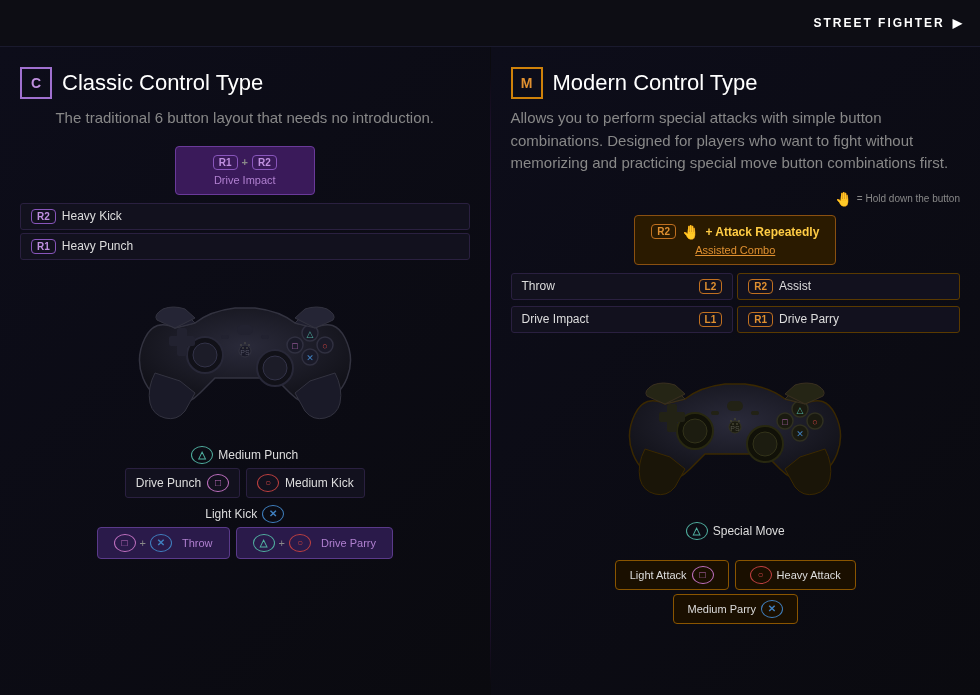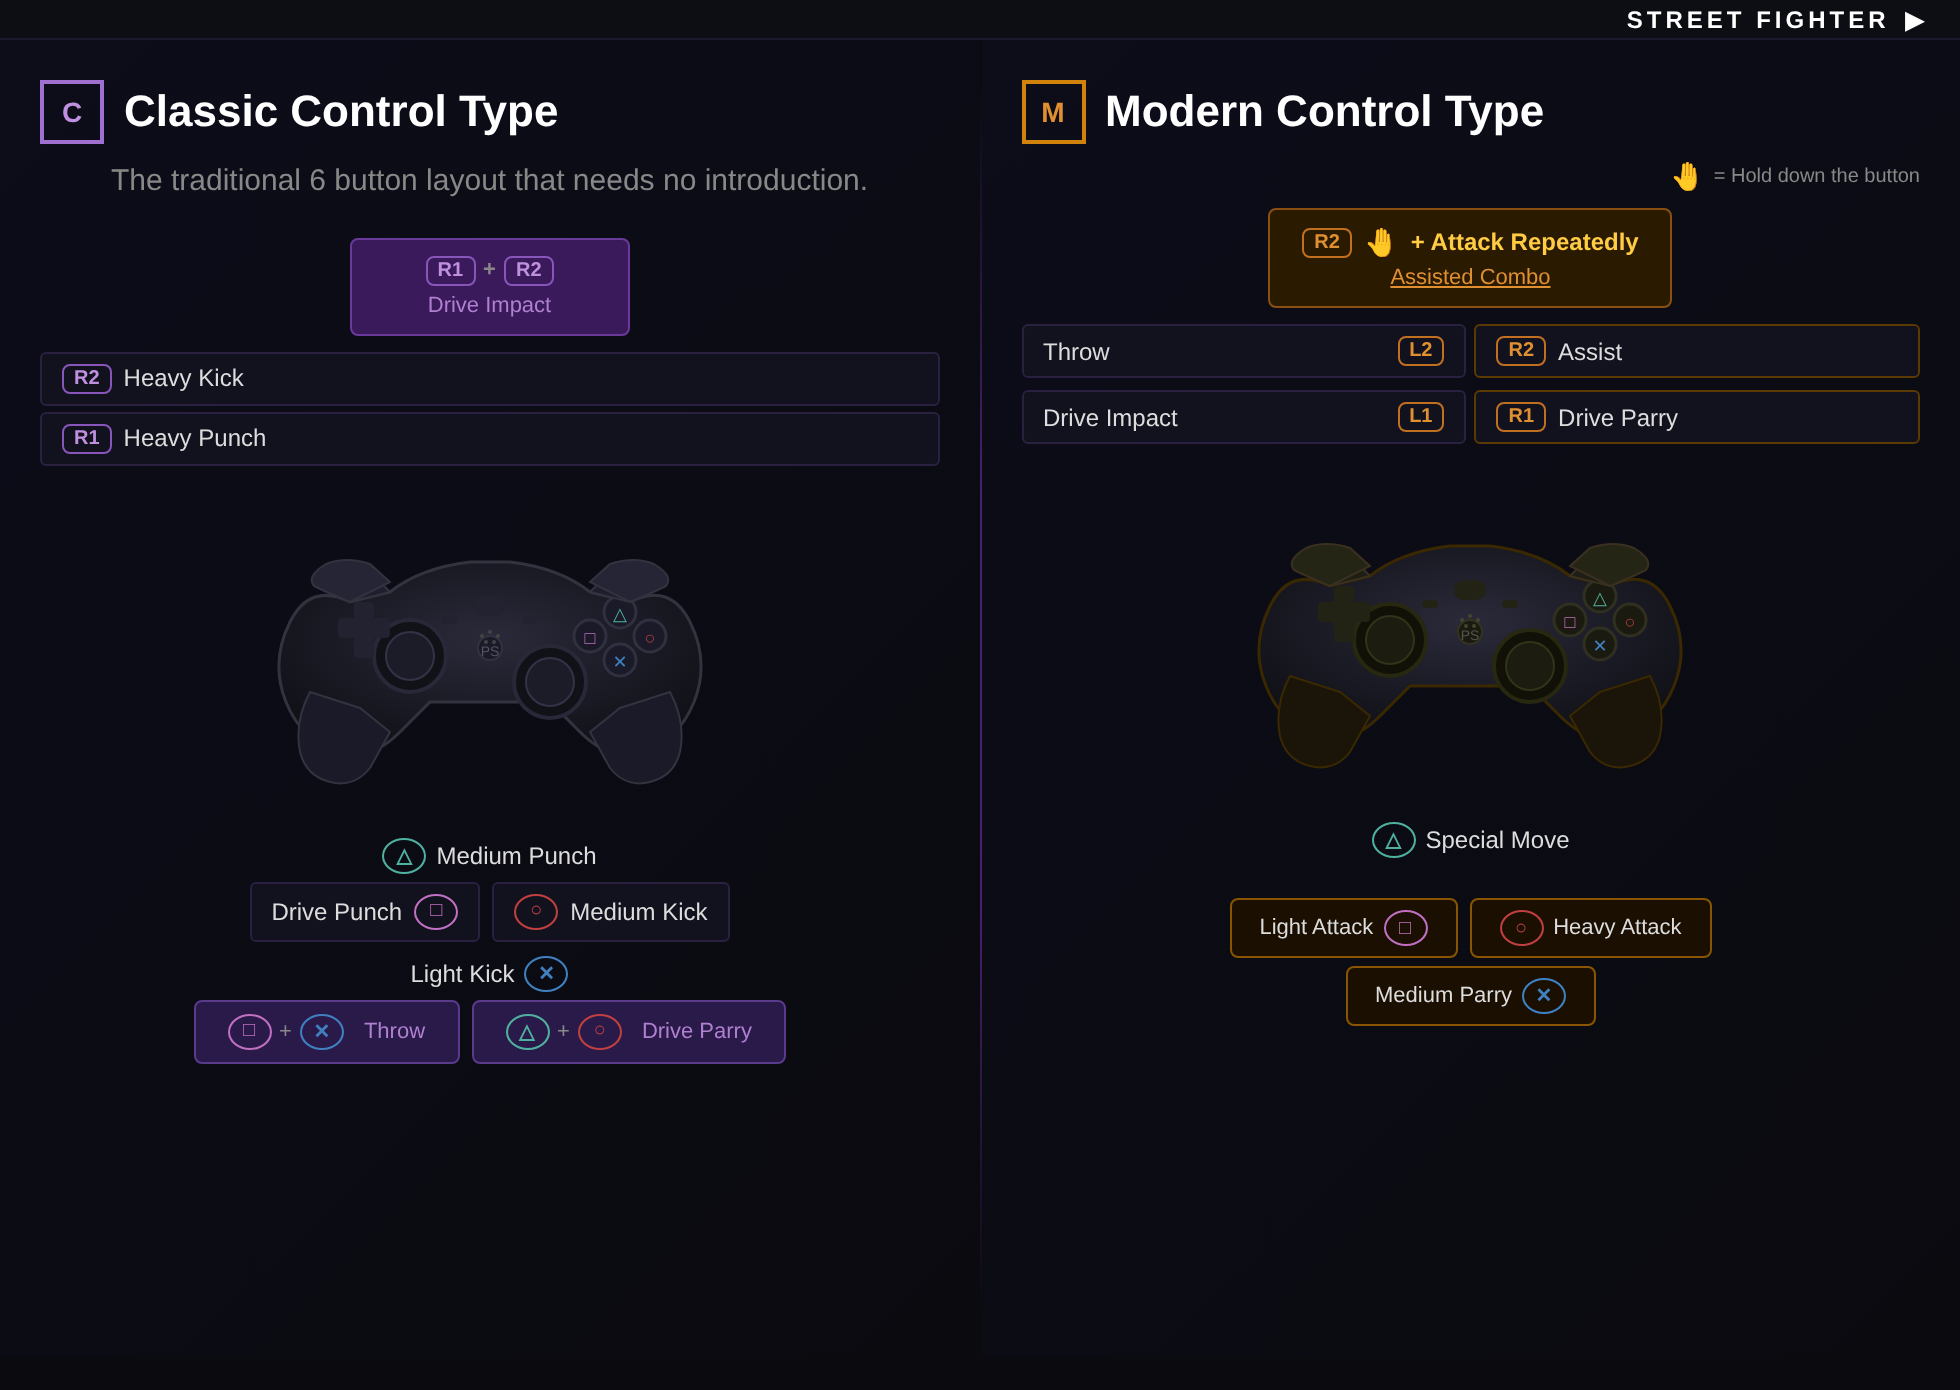--- a/index.html
+++ b/index.html
@@ -9,21 +9,21 @@
       background: #0a0a0f;
       font-family: 'Arial', sans-serif;
       color: #fff;
       overflow: hidden;
       position: relative;
     }
 
     
     .top-bar {
       background: #0d0d14;
-      height: 20px;
+      height: 47px;
       display: flex;
       align-items: center;
       justify-content: flex-end;
       padding: 0 16px;
       border-bottom: 1px solid #1a1a2e;
     }
     .brand-logo {
       color: #fff;
       font-size: 12px;
       font-weight: bold;
@@ -74,21 +74,21 @@
       display: flex; align-items: center; justify-content: center;
       font-size: 14px; font-weight: bold;
       color: #c090e0;
     }
     .panel-title-icon.orange {
       border-color: #d0820a;
       color: #e09030;
     }
     .panel-title h2 {
       font-size: 22px;
-      font-weight: bold;
+      font-weight: normal;
       color: #fff;
     }
 
     .panel-subtitle {
       font-size: 15px;
       color: #888;
       margin-bottom: 16px;
       line-height: 1.5;
       padding: 0 10px;
       text-align: center;
@@ -481,20 +481,21 @@
 
   <div class="panel panel-right">
 
     <div class="panel-title">
       <div class="panel-title-icon orange">
         <span>M</span>
       </div>
       <h2>Modern Control Type</h2>
     </div>
 
+    <p class="panel-subtitle right">Allows you to perform special attacks with simple button combinations. Designed for players who want to fight without memorizing and practicing special move button combinations first.</p>
 
     <div class="hold-note">
       <span class="hold-icon">🤚</span>
       <span>= Hold down the button</span>
     </div>
 
     <div class="top-moves">
       <div class="move-box-orange">
         <div class="combo">
           <span class="btn-badge orange">R2</span>

